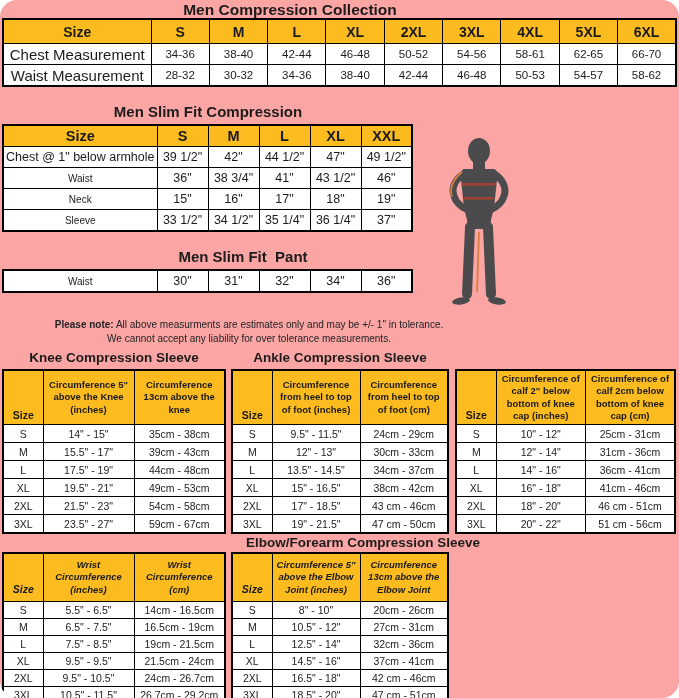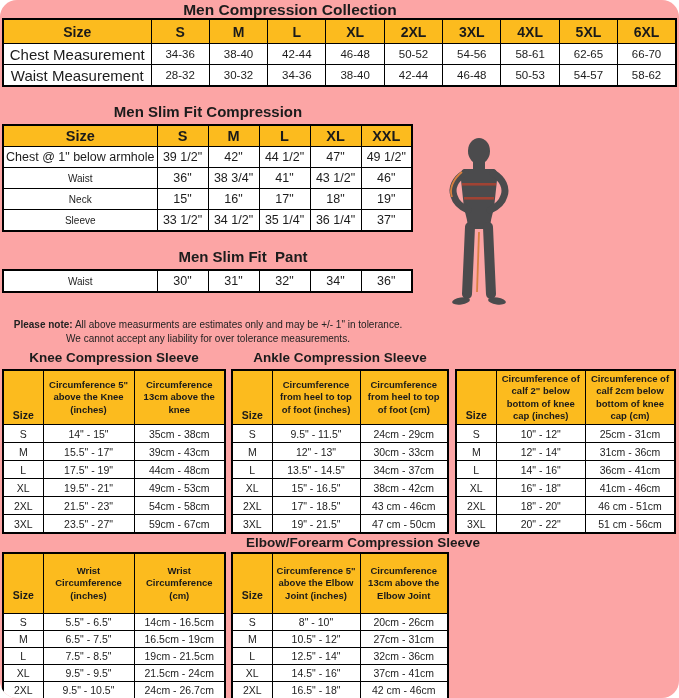--- a/index.html
+++ b/index.html
@@ -32,25 +32,25 @@
 
   #t2{left:2px; top:124px; width:411px;}
   #t3{left:2px; top:269px; width:411px;}
   #t2 col.c0, #t3 col.c0{width:154px;}
   #t2 thead th{height:20px; font-size:14.5px;}
   #t2 td, #t3 td{height:20px; font-size:12.5px;}
   #t2 td.lbl, #t3 td.lbl{font-size:10px;}
   #t2 td.lbl.sm{font-size:12.5px;}
 
   .note{position:absolute; top:318px; left:0; width:416px; text-align:center;
-        font-size:10px; line-height:1.4; color:#222;}
+        font-size:10px; line-height:1.4; color:#222;padding-left:41px;}
 
   table.grid  thead th{height:51px; font-size:9.5px; line-height:1.3; padding:1px 2px;}
   table.grid  td{height:17px; font-size:10.5px;}
-  table.grid2 thead th{height:39px; font-size:9.5px; line-height:1.3; padding:10px 2px;}
+  table.grid2 thead th{height:39px; font-size:9.5px; line-height:1.3; padding:4px 2px;font-style:italic;}
   table.grid2 td{height:16px; font-size:10.5px;}
   table.grid thead th:first-child, table.grid2 thead th:first-child{
         vertical-align:bottom; text-align:center; font-size:10.5px;}
   table.grid col.c0, table.grid2 col.c0{width:40px;}
 
   #knee {left:2px;   top:369px; width:224px;}
   #ankle{left:231px; top:369px; width:218px;}
   #calf {left:455px; top:369px; width:221px;}
   #wrist{left:2px;   top:552px; width:224px;}
   #elbow{left:231px; top:552px; width:218px;}

